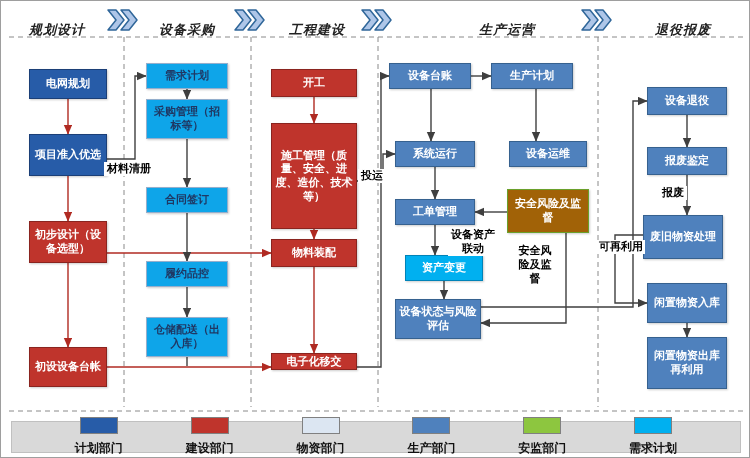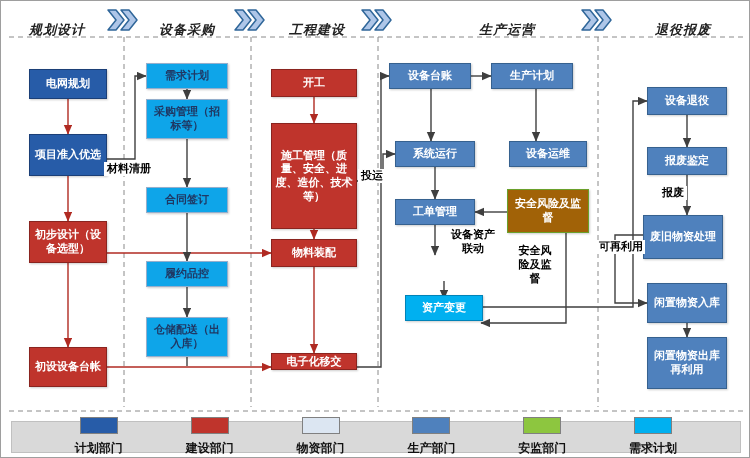--- a/index.html
+++ b/index.html
@@ -21,21 +21,21 @@
   .node{
     position:absolute;z-index:2;display:flex;align-items:center;justify-content:center;
     text-align:center;font-size:11px;font-weight:bold;line-height:1.25;
     padding:2px 3px;box-sizing:border-box;box-shadow:1px 1px 2px rgba(0,0,0,.2);
   }
   .dept-plan{background:#275ca8;border:1px solid #1b3f77;color:#fff;}
   .dept-build{background:#bf342c;border:1px solid #8a241f;color:#fff;}
   .dept-material{background:#0ea5e9;border:1px solid #94aecc;color:#1f3864;}
   .dept-prod{background:#4f81bd;border:1px solid #36618f;color:#fff;}
   .dept-safety{background:#a16207;border:1px solid #6ba02b;color:#fff;}
-  .dept-finance{background:#00b0f0;border:1px solid #0083b8;color:#fff;margin-top:40px;}
+  .dept-finance{background:#00b0f0;border:1px solid #0083b8;color:#fff;}
   .edge-label{
     position:absolute;z-index:3;font-size:11px;font-weight:bold;color:#000;
     background:#fff;text-align:center;line-height:1.25;padding:0 1px;
   }
   .legend{
     position:absolute;left:10px;top:420px;width:730px;height:32px;z-index:2;
     background:#d9d9d9;border:1px solid #c0c0c0;box-sizing:border-box;
     display:flex;align-items:center;justify-content:space-evenly;
   }
   .legend-item{display:flex;align-items:center;gap:6px;flex-direction:column;}
@@ -135,20 +135,21 @@
   <div class="node dept-build" style="left:270px;top:238px;width:86px;height:28px">物料装配</div>
   <div class="node dept-build" style="left:270px;top:352px;width:86px;height:17px">电子化移交</div>
 
   <div class="node dept-prod" style="left:388px;top:62px;width:82px;height:26px">设备台账</div>
   <div class="node dept-prod" style="left:490px;top:62px;width:82px;height:26px">生产计划</div>
   <div class="node dept-prod" style="left:394px;top:140px;width:80px;height:26px">系统运行</div>
   <div class="node dept-prod" style="left:508px;top:140px;width:78px;height:26px">设备运维</div>
   <div class="node dept-prod" style="left:394px;top:198px;width:80px;height:26px">工单管理</div>
   <div class="node dept-safety" style="left:506px;top:188px;width:82px;height:44px">安全风险及监督</div>
   <div class="node dept-finance" style="left:404px;top:254px;width:78px;height:26px">资产变更</div>
+  <div class="node dept-prod" style="left:394px;top:298px;width:86px;height:40px">设备状态与风险评估</div>
 
   <div class="node dept-prod" style="left:646px;top:86px;width:80px;height:28px">设备退役</div>
   <div class="node dept-prod" style="left:646px;top:146px;width:80px;height:28px">报废鉴定</div>
   <div class="node dept-prod" style="left:642px;top:214px;width:80px;height:44px">废旧物资处理</div>
   <div class="node dept-prod" style="left:646px;top:282px;width:80px;height:40px">闲置物资入库</div>
   <div class="node dept-prod" style="left:646px;top:336px;width:80px;height:52px">闲置物资出库再利用</div>
 
   <div class="edge-label" style="left:103px;top:161px;width:48px">材料清册</div>
   <div class="edge-label" style="left:357px;top:168px;width:26px">投运</div>
   <div class="edge-label" style="left:447px;top:227px;width:48px">设备资产联动</div>

